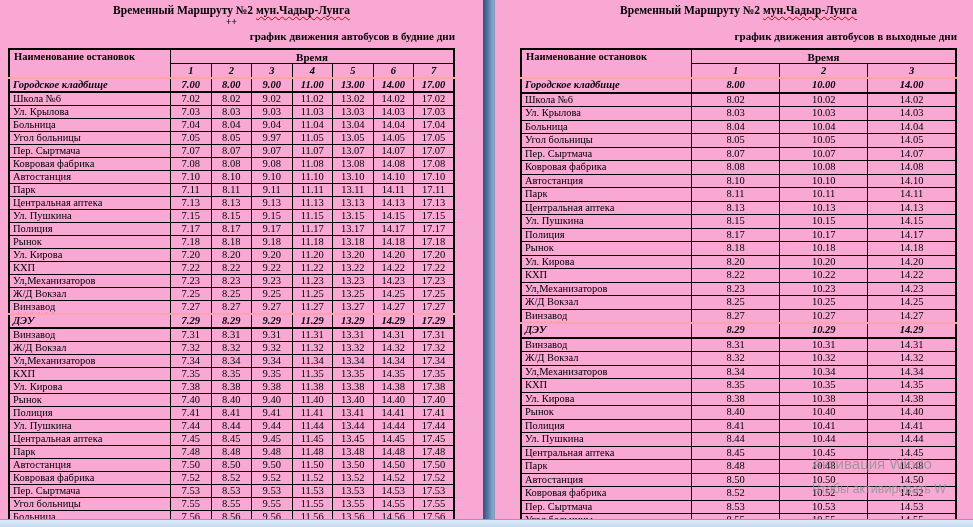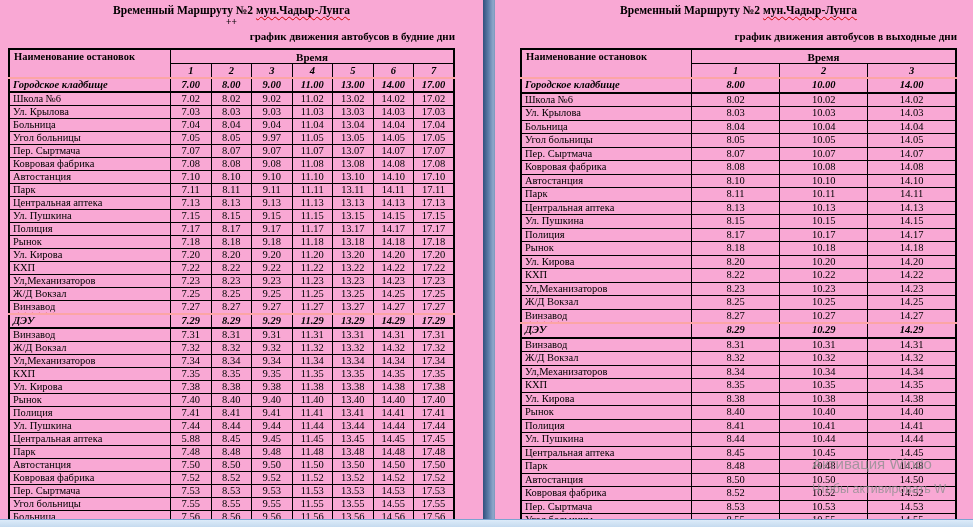--- a/index.html
+++ b/index.html
@@ -328,21 +328,21 @@
             <td class="time-cell">7.44</td>
             <td class="time-cell">8.44</td>
             <td class="time-cell">9.44</td>
             <td class="time-cell">11.44</td>
             <td class="time-cell">13.44</td>
             <td class="time-cell">14.44</td>
             <td class="time-cell">17.44</td>
           </tr>
           <tr>
             <td class="stop-cell">Центральная аптека</td>
-            <td class="time-cell">5.88</td>
+            <td class="time-cell">7.45</td>
             <td class="time-cell">8.45</td>
             <td class="time-cell">9.45</td>
             <td class="time-cell">11.45</td>
             <td class="time-cell">13.45</td>
             <td class="time-cell">14.45</td>
             <td class="time-cell">17.45</td>
           </tr>
           <tr>
             <td class="stop-cell">Парк</td>
             <td class="time-cell">7.48</td>

